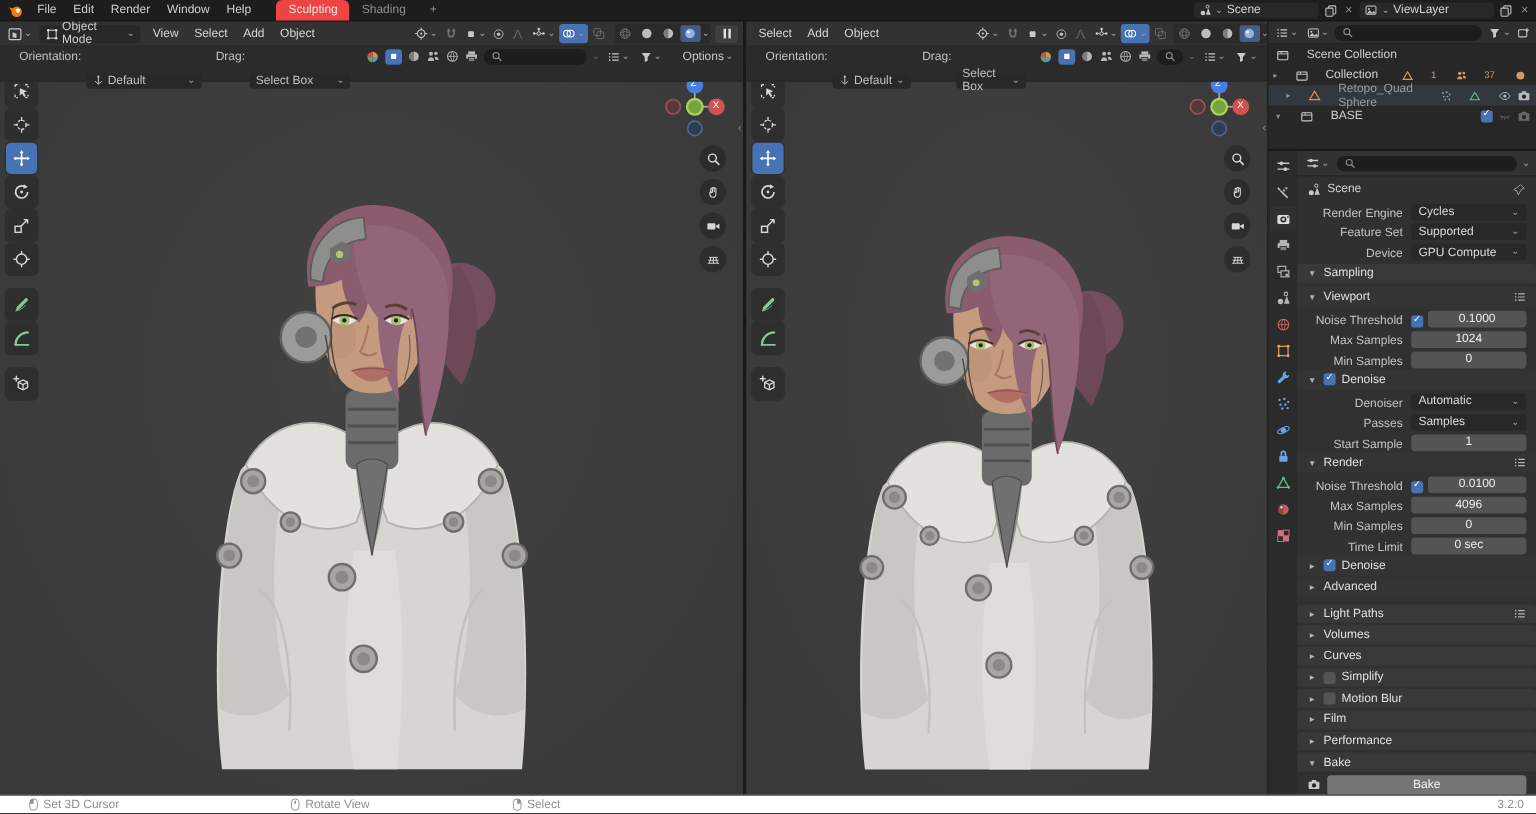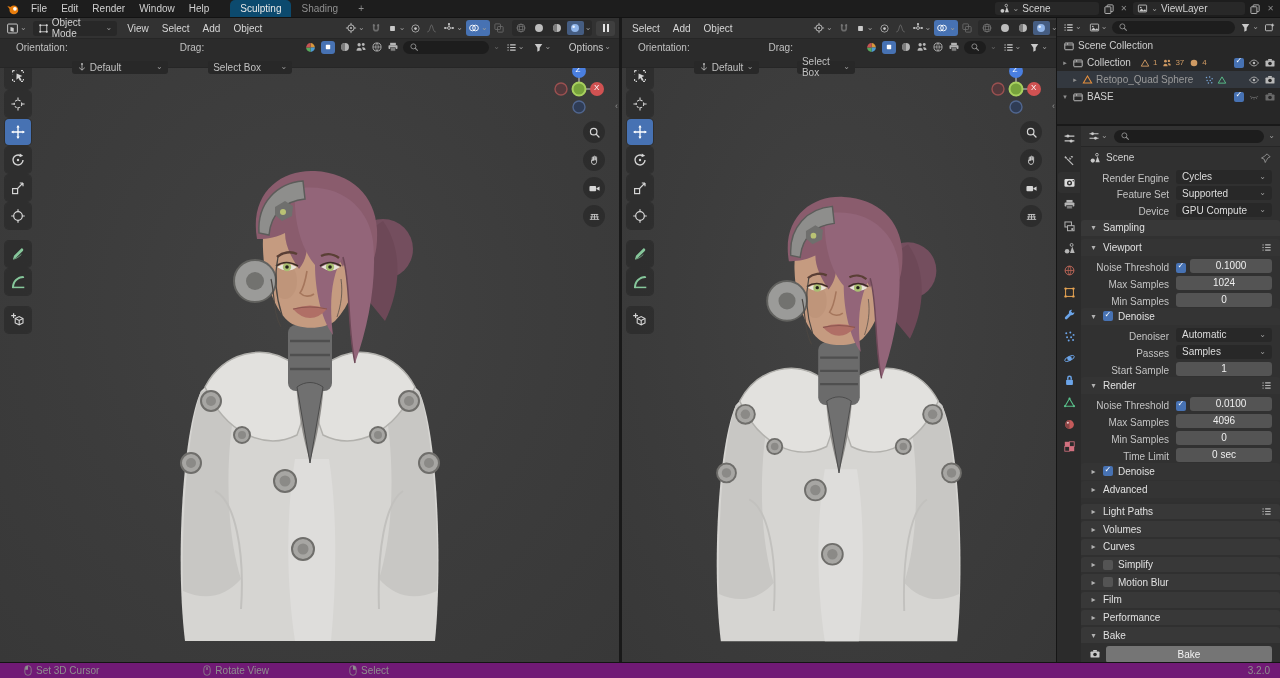--- a/index.html
+++ b/index.html
@@ -7,21 +7,21 @@
        font-family:"Liberation Sans","DejaVu Sans",sans-serif;font-size:10px;color:#d2d2d2;
        -webkit-font-smoothing:antialiased;}
   .icon{display:inline-flex;align-items:center;justify-content:center;flex:none;}
   .icon svg{display:block;}
   .chev{color:#9a9a9a;font-size:8px;line-height:1;}
   
   .topbar{height:17px;display:flex;align-items:stretch;background:#1d1d1d;border-bottom:1px solid #131313;}
   .mi{display:flex;align-items:center;padding:0 7px;color:#d0d0d0;cursor:default;}
   .wtabs{display:flex;align-items:stretch;margin-left:14px;}
   .wtab{display:flex;align-items:center;padding:0 10px;color:#8f8f8f;border-radius:5px 5px 0 0;}
-  .wtab.active{background:#0c4a6e;color:#e8e8e8;}
+  .wtab.active{background:#ef4444;color:#e8e8e8;}
   .topright{margin-left:auto;display:flex;align-items:center;gap:4px;padding-right:4px;}
   .idfield{display:flex;align-items:center;gap:3px;background:#282828;border-radius:3px;height:13px;padding:0 4px;}
   .xbtn{color:#8a8a8a;font-size:8px;padding:0 2px;}
   
   .main{position:absolute;top:18px;left:0;right:0;bottom:15px;display:flex;}
   .vp{position:relative;background:#3c3c3c;overflow:hidden;}
   .vp-l{width:619px;}
   .vdivider{width:3px;background:#191919;flex:none;}
   .vp-r{width:434px;}
   .hdr1{height:20px;background:#323232;display:flex;align-items:center;gap:1px;padding:0 4px;border-bottom:1px solid #262626;position:relative;z-index:3;}
@@ -49,21 +49,21 @@
   
   .axgiz{position:absolute;top:6px;right:12px;z-index:2;}
   .navbtns{position:absolute;top:66px;right:14px;display:flex;flex-direction:column;gap:6px;z-index:2;}
   .navbtn{width:22px;height:22px;border-radius:50%;background:rgba(28,28,28,.45);display:flex;align-items:center;justify-content:center;color:#d6d6d6;}
   .vcollapse{position:absolute;top:46px;right:1px;color:#8f8f8f;font-size:9px;z-index:2;}
   .bust{position:absolute;left:50%;bottom:14px;transform:translateX(-50%);}
   
   .rightcol{flex:1;display:flex;flex-direction:column;background:#2a2a2a;border-left:1px solid #161616;min-width:0;}
   .outliner{height:106px;background:#272727;flex:none;overflow:hidden;}
   .ol-hdr{height:18px;background:#2e2e2e;display:flex;align-items:center;gap:3px;padding:0 4px;border-bottom:1px solid #1f1f1f;}
-  .ol-row{height:17px;display:flex;align-items:center;gap:3px;padding:0 4px;}
+  .ol-row{height:17px;display:flex;align-items:center;gap:14px;padding:0 4px;}
   .ol-row .lbl{color:#cfcfcf;}
   .ol-row.sel{background:#33383f;}
   .ol-right{margin-left:auto;display:flex;align-items:center;gap:4px;color:#b9b9b9;}
   .tw{color:#8f8f8f;font-size:7px;width:8px;text-align:center;}
   .cnt{font-size:8px;color:#cf9a63;margin-right:2px;}
   .cb{width:10px;height:10px;border-radius:2px;background:#4772b3;position:relative;flex:none;}
   .cb::after{content:"✓";position:absolute;left:1.5px;top:-1.5px;color:#fff;font-size:8px;}
   .cb.off{background:#545454;}
   .cb.off::after{content:"";}
   
@@ -80,21 +80,21 @@
   .dd .chev{margin-left:auto;}
   .num{flex:1;background:#545454;border-radius:3px;height:14px;display:flex;align-items:center;justify-content:center;color:#efefef;}
   .phdr{height:17px;background:#383838;display:flex;align-items:center;gap:5px;padding:0 8px;margin-top:2px;border-radius:3px 3px 0 0;color:#e0e0e0;}
   .phdr.sub{background:#343434;margin-top:1px;}
   .phdr .right{margin-left:auto;color:#b5b5b5;}
   .pbody{padding:2px 0 4px 0;background:#313131;}
   .tri{font-size:8px;color:#b2b2b2;width:9px;text-align:center;}
   .bakerow{display:flex;align-items:center;gap:5px;padding:3px 8px 0 8px;}
   .bakebtn{flex:1;background:#757575;border-radius:3px;height:17px;display:flex;align-items:center;justify-content:center;color:#f4f4f4;}
   
-  .status{position:absolute;bottom:0;left:0;right:0;height:15px;background:#701a75;display:flex;align-items:center;color:#8f8f8f;padding:0 10px;border-top:1px solid #141414;}
+  .status{position:absolute;bottom:0;left:0;right:0;height:15px;background:#ffffff;display:flex;align-items:center;color:#8f8f8f;padding:0 10px;border-top:1px solid #141414;gap:39px;}
   .hint{display:flex;align-items:center;gap:4px;}
   .ver{margin-left:auto;color:#8f8f8f;}
 </style>
 </head>
 <body>
 
 <svg width="0" height="0" style="position:absolute">
 <defs>
   <symbol id="s-blender" viewBox="0 0 16 16">
         <circle cx="9" cy="9" r="5" fill="#e87d0d"></circle>

